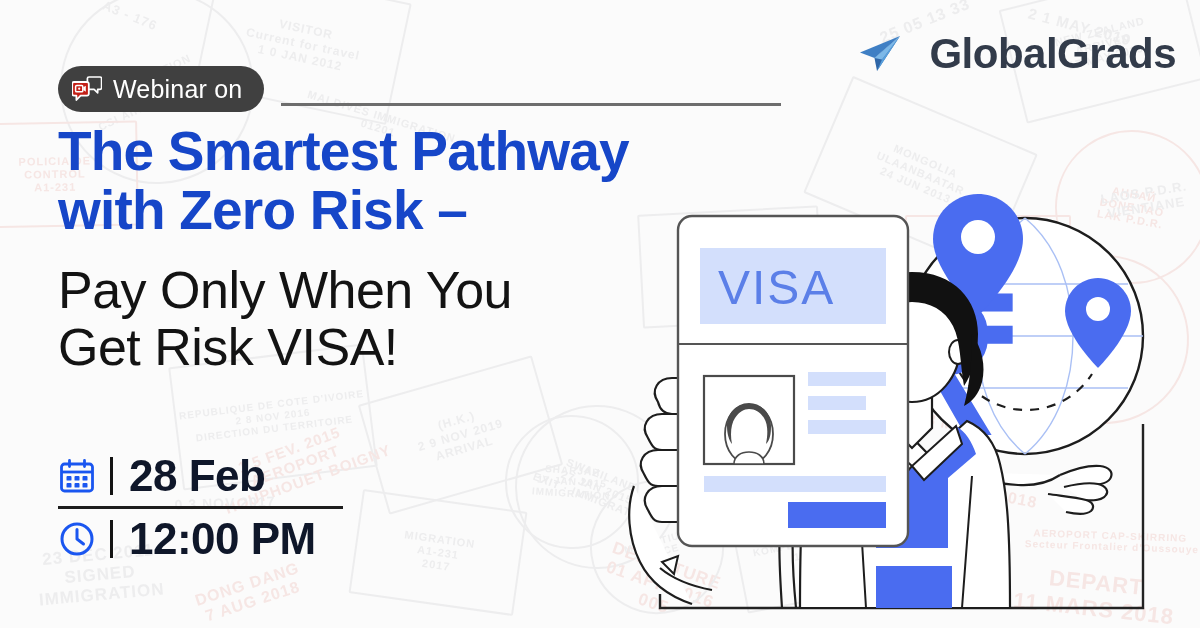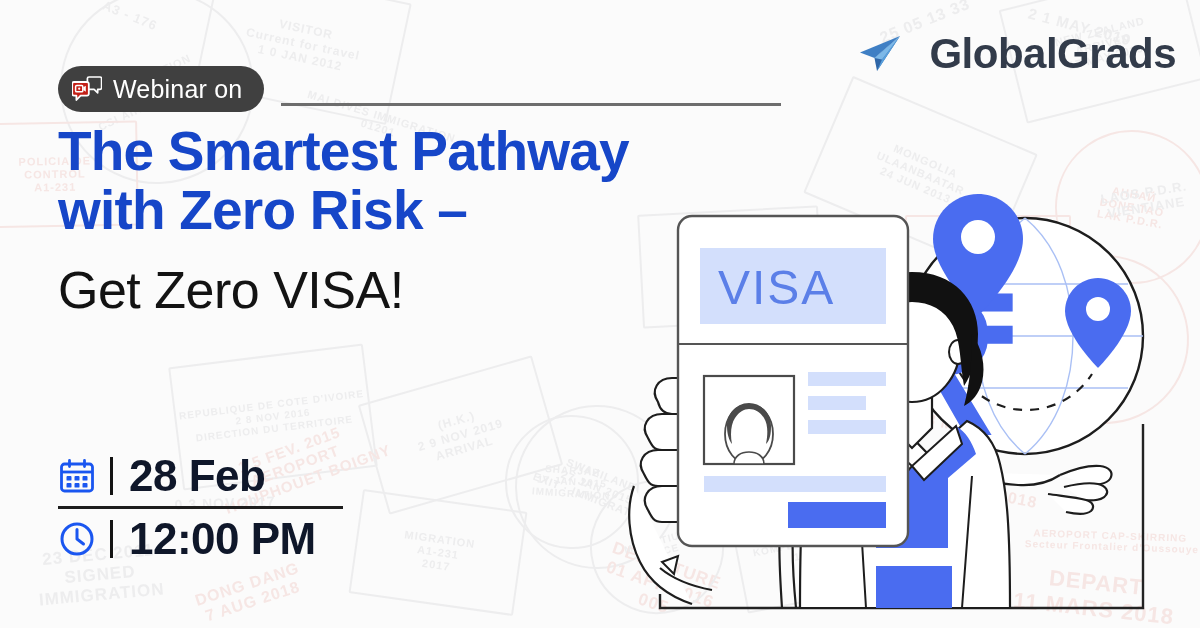--- a/index.html
+++ b/index.html
@@ -308,21 +308,22 @@
     </span>
     <span class="logo-text">GlobalGrads</span>
   </div>
 
   <div class="headline">
     <div class="headline-line">The Smartest Pathway</div>
     <div class="headline-line">with Zero Risk –</div>
   </div>
 
   <div class="subhead">
-    <div class="subhead-line">Get Zero VISA!</div>
+    <div class="subhead-line">Pay Only When You</div>
+    <div class="subhead-line">Get Risk VISA!</div>
   </div>
 
   <div class="meta">
     <div class="meta-row">
       <span class="meta-icon">
         <svg viewBox="0 0 38 38" fill="none">
           <rect x="3.5" y="7" width="31" height="27" rx="3" stroke="#1a56f0" stroke-width="2.8" fill="none"></rect>
           <path d="M3.5 15h31" stroke="#1a56f0" stroke-width="2.8"></path>
           <path d="M11.5 3.5v6M26.5 3.5v6" stroke="#1a56f0" stroke-width="2.8" stroke-linecap="round"></path>
           <rect x="8.5" y="19" width="5" height="4.6" rx="0.9" fill="#1a56f0"></rect>

